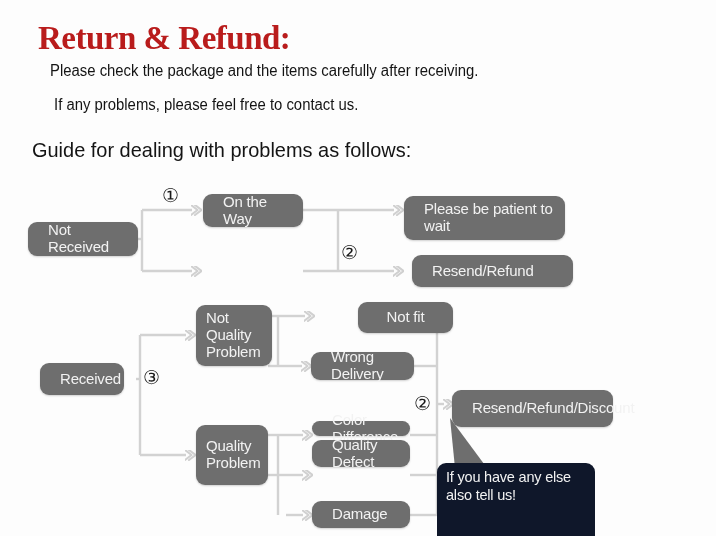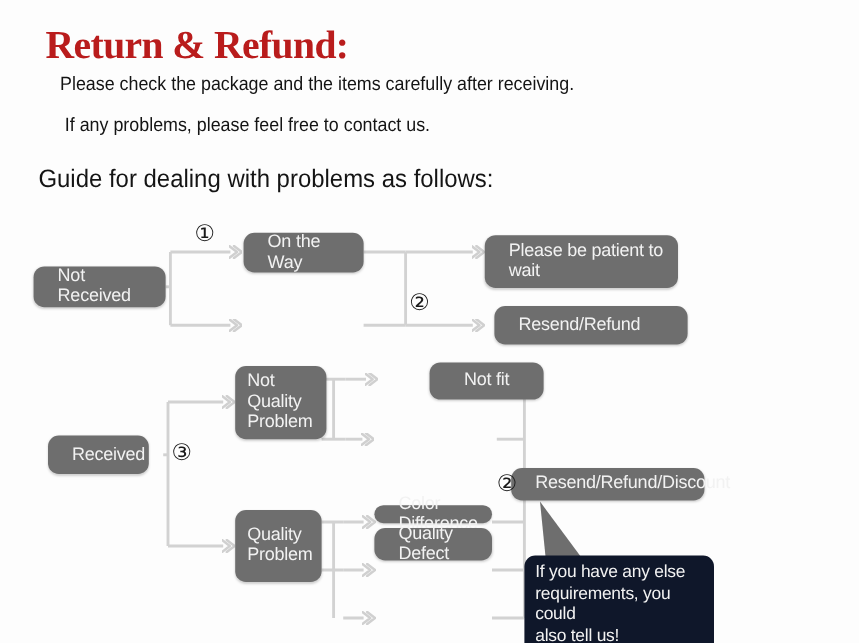--- a/index.html
+++ b/index.html
@@ -204,36 +204,37 @@
 
   <div class="node multiline" style="left:196px; top:305px; width:76px; height:61px;">Not
 Quality
 Problem</div>
 
   <div class="node multiline" style="left:196px; top:425px; width:72px; height:60px;">Quality
 Problem</div>
 
   <div class="node" style="left:315px; top:302px; width:95px; height:31px;margin-left:43px;">Not fit</div>
 
+  <div class="node left-align" style="left:311px; top:352px; width:103px; height:28px;">Wrong Delivery</div>
 
   <div class="node left-align" style="left:312px; top:421px; width:98px; height:15px;">Color Difference</div>
 
   <div class="node left-align" style="left:312px; top:440px; width:98px; height:27px;">Quality Defect</div>
 
-
-  <div class="node left-align" style="left:426px; top:390px; width:161px; height:27px;">Resend/Refund/Discount</div>
+  <div class="node left-align" style="left:312px; top:501px; width:98px; height:27px;">Damage</div>
+
+  <div class="node left-align" style="left:452px; top:390px; width:161px; height:37px;">Resend/Refund/Discount</div>
 
   <div class="marker" style="left:162px; top:186px;">①</div>
   <div class="marker" style="left:341px; top:243px;">②</div>
   <div class="marker" style="left:143px; top:368px;">③</div>
   <div class="marker" style="left:414px; top:394px;">②</div>
 
   <svg id="callout-tail" viewBox="0 0 90 70" xmlns="http://www.w3.org/2000/svg">
     <path d="M13,8 L50,58 L18,58 Z" fill="#6e6e6e"></path>
   </svg>
 
   <div id="callout">
     <div>If you have any else</div>
-    <div>requirements, you could</div>
     <div>also tell us!</div>
   </div>
 
 </div>
 
 </body></html>

